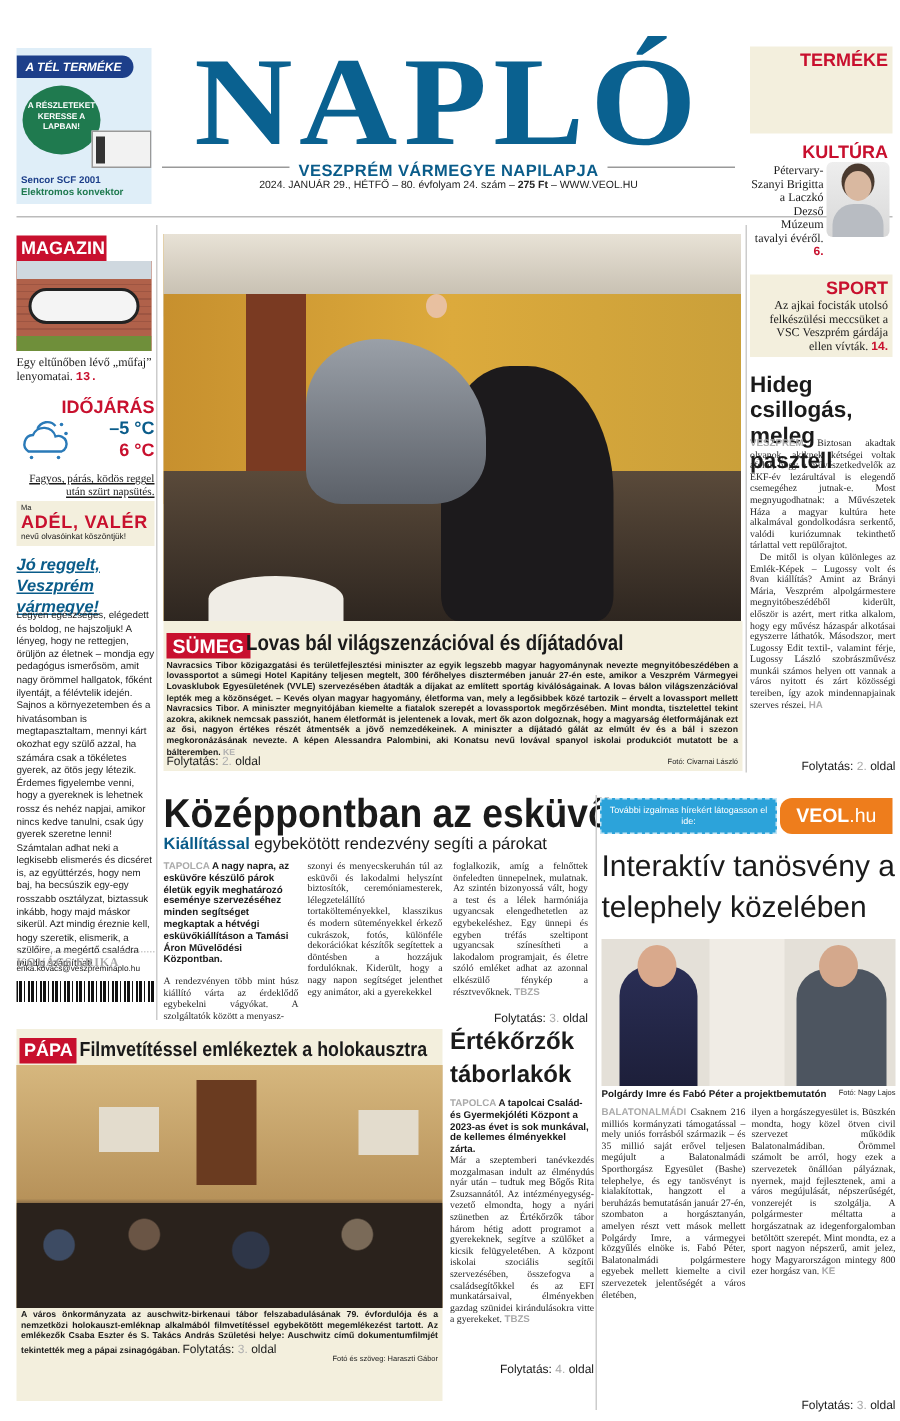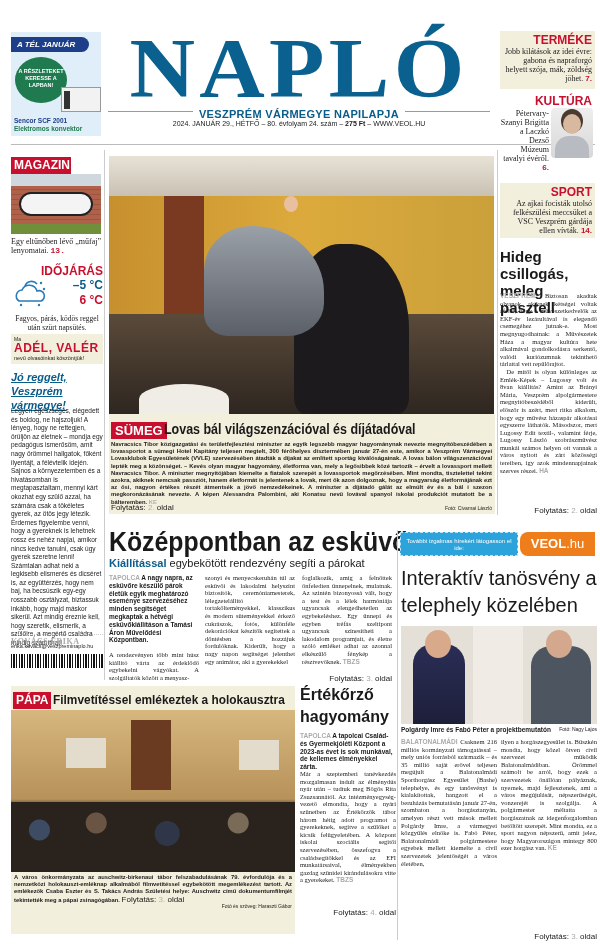--- a/index.html
+++ b/index.html
@@ -54,21 +54,21 @@
   #magazin-img .graf { position:absolute; left: 8px; top: 18px; width: 74px; height: 24px; background: #f4f4f4; border-radius: 12px; border: 2px solid #222; }
   #magazin-img .sky { position:absolute; left: 0; right:0; top: 0; height: 12px; background: #cfd8df; }
   #magazin-img .grass { position:absolute; left:0; right:0; bottom: 0; height: 10px; background: #6f8f3a; }
   #magazin-cap { left: 11px; top: 237px; width: 92px; font: 8px "Liberation Serif", serif; line-height: 9px; }
 
   #idojaras { left: 11px; top: 264px; width: 92px; height: 50px; }
   #idojaras .k { position:absolute; right: 0; top: 0; font: bold 12px "Liberation Sans", sans-serif; color: #c8102e; }
   #idojaras .t1 { position:absolute; right: 0; top: 14px; font: bold 12px "Liberation Sans", sans-serif; color: #0a5c8a; }
   #idojaras .t2 { position:absolute; right: 0; top: 29px; font: bold 12px "Liberation Sans", sans-serif; color: #c8102e; }
   #idojaras svg { position:absolute; left: 2px; top: 13px; }
-  #weather-txt { left: 11px; top: 314px; width: 92px; text-align: center; font: 7.5px "Liberation Serif", serif; line-height: 9px; }
+  #weather-txt { left: 11px; top: 314px; width: 92px; text-align: right; font: 7.5px "Liberation Serif", serif; line-height: 9px; text-decoration: underline; }
 
   #nevnap { left: 11px; top: 334px; width: 92px; height: 30px; background: #f3efdd; padding: 2px 3px; }
   #nevnap .ma { font: 5px "Liberation Sans", sans-serif; }
   #nevnap .names { font: bold 12px "Liberation Sans", sans-serif; color: #c8102e; line-height: 13px; letter-spacing: 0.5px; }
   #nevnap .greet { font: 5.5px "Liberation Sans", sans-serif; }
 
   #jo-reggelt { left: 11px; top: 370px; width: 92px; font: bold italic 11px "Liberation Sans", sans-serif; color: #0a5c8a; line-height: 14px; text-decoration: underline; }
   #editorial { left: 11px; top: 407px; width: 92px; font: 6.5px "Liberation Sans", sans-serif; line-height: 8.6px; color: #222; }
   #author { left: 11px; top: 634px; width: 92px; font: bold 8px "Liberation Serif", serif; color: #aaa; letter-spacing: 0.5px; border-top: 1px dotted #ccc; padding-top: 2px; }
   #author-email { left: 11px; top: 643px; width: 92px; font: 5.5px "Liberation Sans", sans-serif; }
@@ -141,37 +141,36 @@
   #ertek-lead { left: 300px; top: 732px; width: 96px; font: bold 6.5px "Liberation Sans", sans-serif; line-height: 7.8px; }
   #ertek-body { left: 300px; top: 770px; width: 96px; }
   #ertek-folyt { left: 300px; top: 908px; width: 96px; }
 
   .vline { position:absolute; width: 1px; background: #ccc; }
 </style>
 </head>
 <body>
 
 <div id="ad" class="abs">
-  <div class="tag">A TÉL JANUÁR</div>
+  <div class="tag">A TÉL TERMÉKE</div>
   <div class="circle">A RÉSZLETEKET KERESSE A LAPBAN!</div>
   <div class="heater"></div>
   <div class="prod">
     <span>Sencor SCF 2001</span>
     <span>Elektromos konvektor</span>
   </div>
 </div>
 
 <div id="logo" class="abs">NAPLÓ</div>
 <div id="subtitle" class="abs"><span>VESZPRÉM VÁRMEGYE NAPILAPJA</span></div>
 <div id="dateline" class="abs"><span>2024. JANUÁR 29., HÉTFŐ – 80. évfolyam 24. szám – </span><b>275 Ft</b><span> – WWW.VEOL.HU</span></div>
 <div class="hr" style="left:11px; top:144px; width:584px;"></div>
 
 <div class="teaser" style="top:31px; height:58px;">
   <div class="kicker">TERMÉKE</div>
-  <div class="txt"><span>Jobb kilátások az idei évre: gabona és napraforgó helyett szója, mák, zöldség jöhet.</span> <span class="pg">7.</span></div>
 </div>
 <div id="kultura" class="abs">
   <div class="kicker">KULTÚRA</div>
   <div class="photo"></div>
   <div class="txt"><span>Pétervary-Szanyi Brigitta a Laczkó Dezső Múzeum tavalyi évéről.</span> <span class="pg" style="color:#c8102e;font:bold 8px 'Liberation Sans',sans-serif;">6.</span></div>
 </div>
 <div class="teaser" style="top:183px; height:55px;">
   <div class="kicker">SPORT</div>
   <div class="txt"><span>Az ajkai focisták utolsó felkészülési meccsüket a VSC Veszprém gárdája ellen vívták.</span> <span class="pg">14.</span></div>
 </div>
@@ -273,16 +272,16 @@
 <div id="papa-photo" class="abs">
   <div class="wall"></div>
   <div class="door"></div>
   <div class="screen1"></div>
   <div class="screen2"></div>
   <div class="heads"></div>
 </div>
 <div id="papa-body" class="abs"><span>A város önkormányzata az auschwitz-birkenaui tábor felszabadulásának 79. évfordulója és a nemzetközi holokauszt-emléknap alkalmából filmvetítéssel egybekötött megemlékezést tartott. Az emlékezők Csaba Eszter és S. Takács András Születési helye: Auschwitz című dokumentumfilmjét tekintették meg a pápai zsinagógában.</span> <span class="f"><span>Folytatás:</span> <span class="grey-num">3.</span> <span>oldal</span></span></div>
 <div id="papa-credit" class="abs">Fotó és szöveg: Haraszti Gábor</div>
 
-<div id="ertek-head" class="abs">Értékőrző hagyomány</div>
+<div id="ertek-head" class="abs">Értékőrzők táborlakók</div>
 <div id="ertek-lead" class="abs"><span class="dateline-kw">TAPOLCA</span> <span>A tapolcai Család- és Gyermekjóléti Központ a 2023-as évet is sok munkával, de kellemes élményekkel zárta.</span></div>
 <div id="ertek-body" class="abs body"><span>Már a szeptemberi tanévkezdés mozgalmasan indult az élménydús nyár után – tudtuk meg Bőgős Rita Zsuzsannától. Az intézményegység-vezető elmondta, hogy a nyári szünetben az Értékőrzők tábor három hétig adott programot a gyerekeknek, segítve a szülőket a kicsik felügyeletében. A központ iskolai szociális segítői szervezésében, összefogva a családsegítőkkel és az EFI munkatársaival, élményekben gazdag szünidei kirándulásokra vitte a gyerekeket.</span> <span class="dateline-kw">TBZS</span></div>
 <div id="ertek-folyt" class="abs folyt"><span>Folytatás:</span> <span class="n">4.</span> <span>oldal</span></div>
 
 </body></html>

